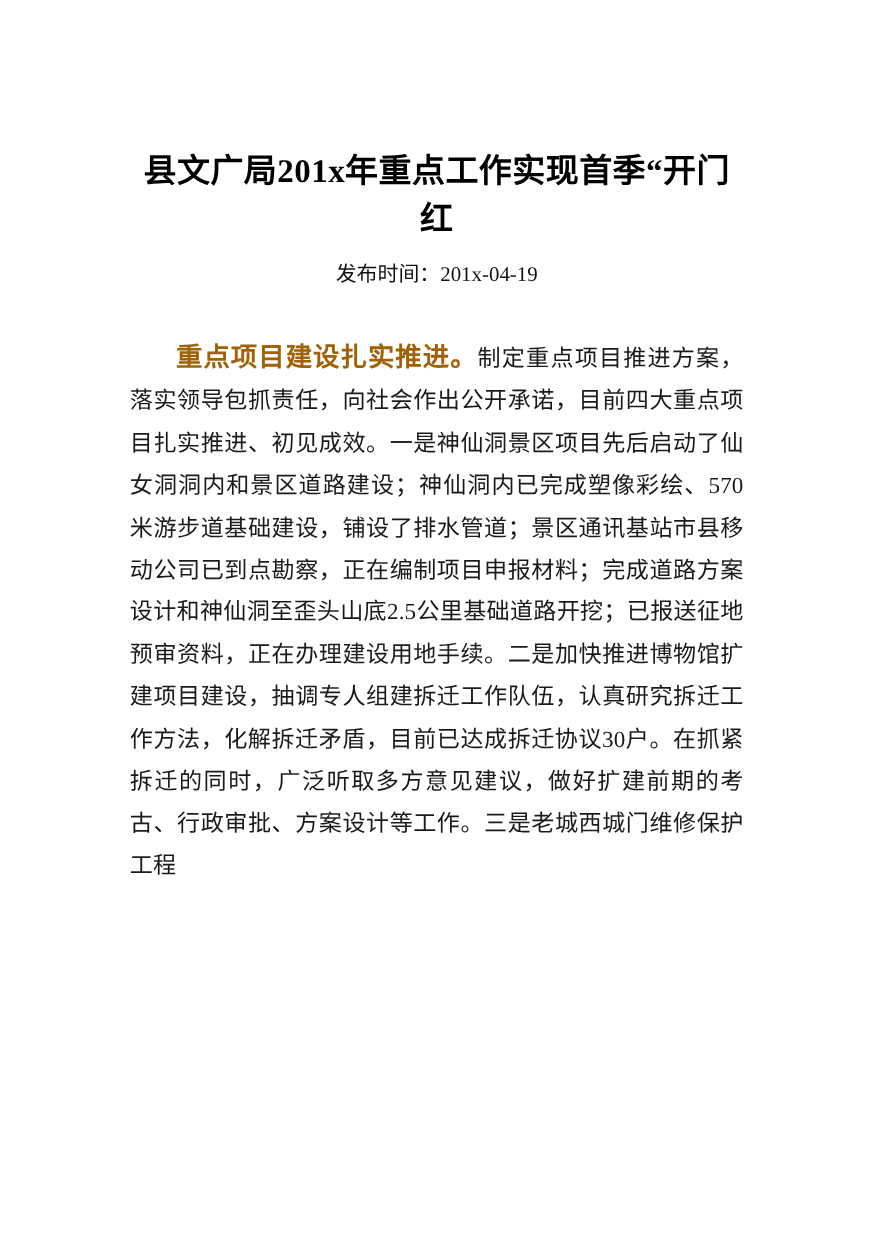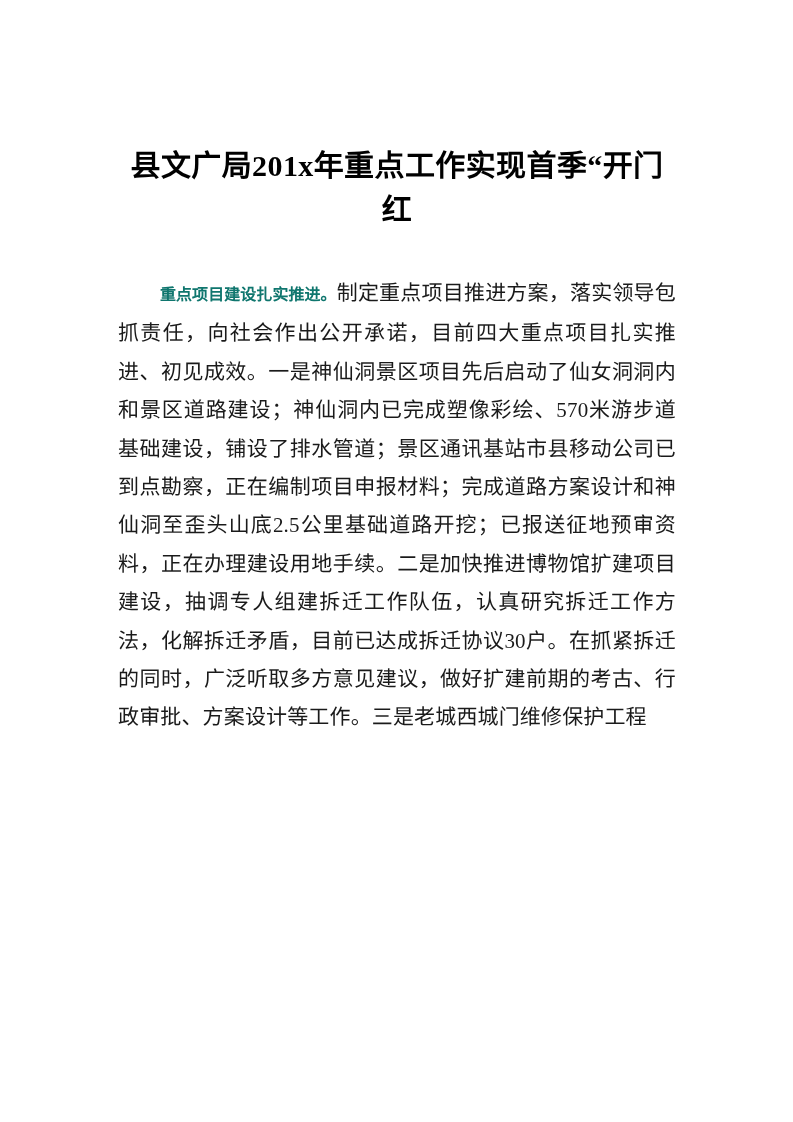--- a/index.html
+++ b/index.html
@@ -11,21 +11,21 @@
   body {
     font-family: "Liberation Serif", "DejaVu Serif", serif;
     color: #000000;
     -webkit-font-smoothing: antialiased;
   }
 
   .page {
     position: relative;
     width: 793px;
     height: 804px;
-    margin: 12px auto;
+    margin: 2px auto;
     background: #ffffff;
     overflow: hidden;
     box-sizing: border-box;
     padding-left: 29px;
   }
 
   
   .content {
     position: absolute;
     left: 118px;
@@ -74,36 +74,37 @@
     letter-spacing: 0.15px;
   }
 
   .para + .para {
     margin-top: 0;
   }
 
   .lead-bold {
     font-family: "DejaVu Sans", "Liberation Sans", sans-serif;
     font-weight: bold;
-    font-size: 16px;
+    font-size: 24px;
     letter-spacing: 0;
-    color: #0f766e;
+    color: #a16207;
   }
 </style>
 </head>
 <body>
 
 <div class="page">
   <div class="content">
 
     <h1 class="doc-title">
       <span>县文广局201x年重点工作实现首季“开门</span><br>
       <span>红</span>
     </h1>
 
+    <div class="doc-subtitle">发布时间：201x-04-19</div>
 
     <div class="body-block">
 
 
       <p class="para"><span class="lead-bold">重点项目建设扎实推进。</span><span>制定重点项目推进方案，落实领导包抓责任，向社会作出公开承诺，目前四大重点项目扎实推进、初见成效。一是神仙洞景区项目先后启动了仙女洞洞内和景区道路建设；神仙洞内已完成塑像彩绘、570米游步道基础建设，铺设了排水管道；景区通讯基站市县移动公司已到点勘察，正在编制项目申报材料；完成道路方案设计和神仙洞至歪头山底2.5公里基础道路开挖；已报送征地预审资料，正在办理建设用地手续。二是加快推进博物馆扩建项目建设，抽调专人组建拆迁工作队伍，认真研究拆迁工作方法，化解拆迁矛盾，目前已达成拆迁协议30户。在抓紧拆迁的同时，广泛听取多方意见建议，做好扩建前期的考古、行政审批、方案设计等工作。三是老城西城门维修保护工程</span></p>
 
     </div>
   </div>
 </div>
 

